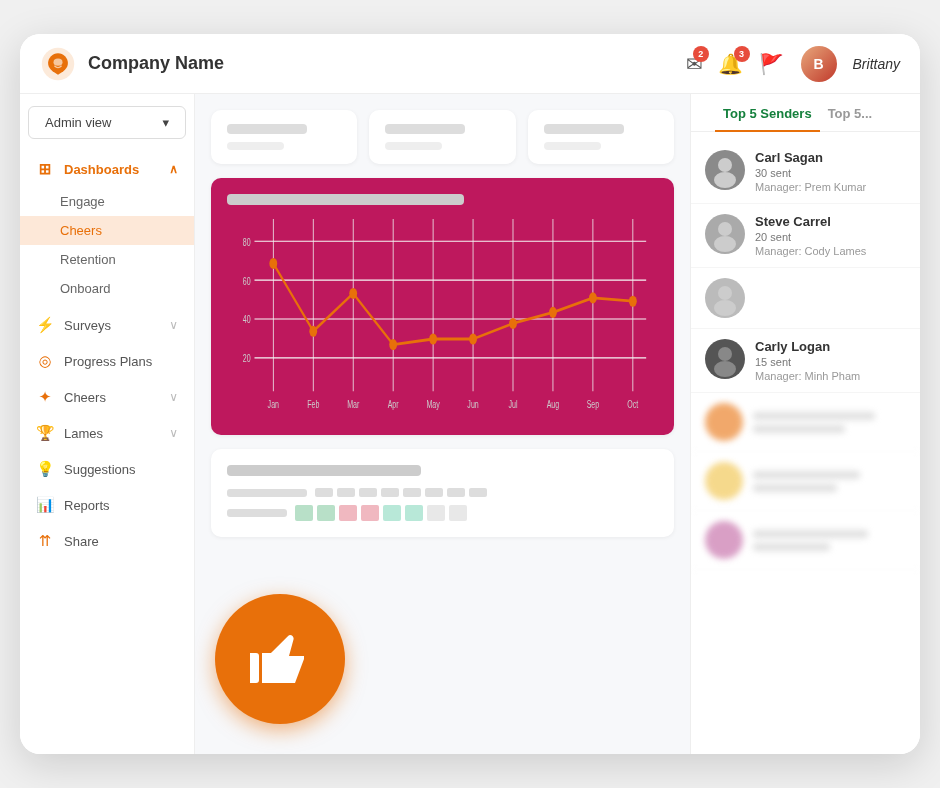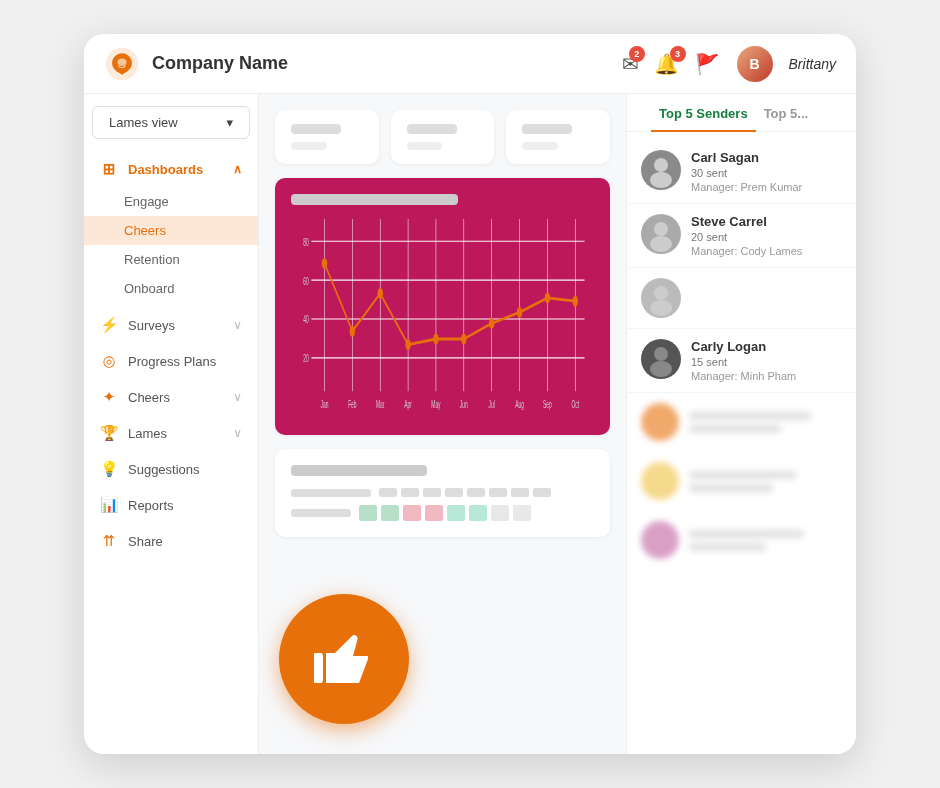--- a/index.html
+++ b/index.html
@@ -7,21 +7,21 @@
       background: #f0f0f0;
       font-family: -apple-system, BlinkMacSystemFont, 'Segoe UI', sans-serif;
       display: flex;
       justify-content: center;
       align-items: center;
       min-height: 100vh;
       padding: 20px;
     }
 
     .app-container {
-      width: 772px;
+      width: 900px;
       min-height: 720px;
       background: #fff;
       border-radius: 20px;
       box-shadow: 0 10px 40px rgba(0,0,0,0.15);
       overflow: hidden;
       display: flex;
       flex-direction: column;
       position: relative;
     }
 
@@ -467,21 +467,21 @@
         <span>B</span>
       </div>
       <span class="user-name">Brittany</span>
     </div>
   </div>
 
   <div class="body-layout">
 
     <div class="sidebar">
       <div class="admin-view-selector">
-        <span>Lames view</span>
+        <span>Admin view</span>
         <span>▾</span>
       </div>
 
       <div class="sidebar-section">
         <div class="sidebar-item section-header">
           <span class="icon">⊞</span>
           <span>Dashboards</span>
           <span style="margin-left:auto; font-size:12px;">∧</span>
         </div>
         <div class="sidebar-sub-item">Engage</div>

